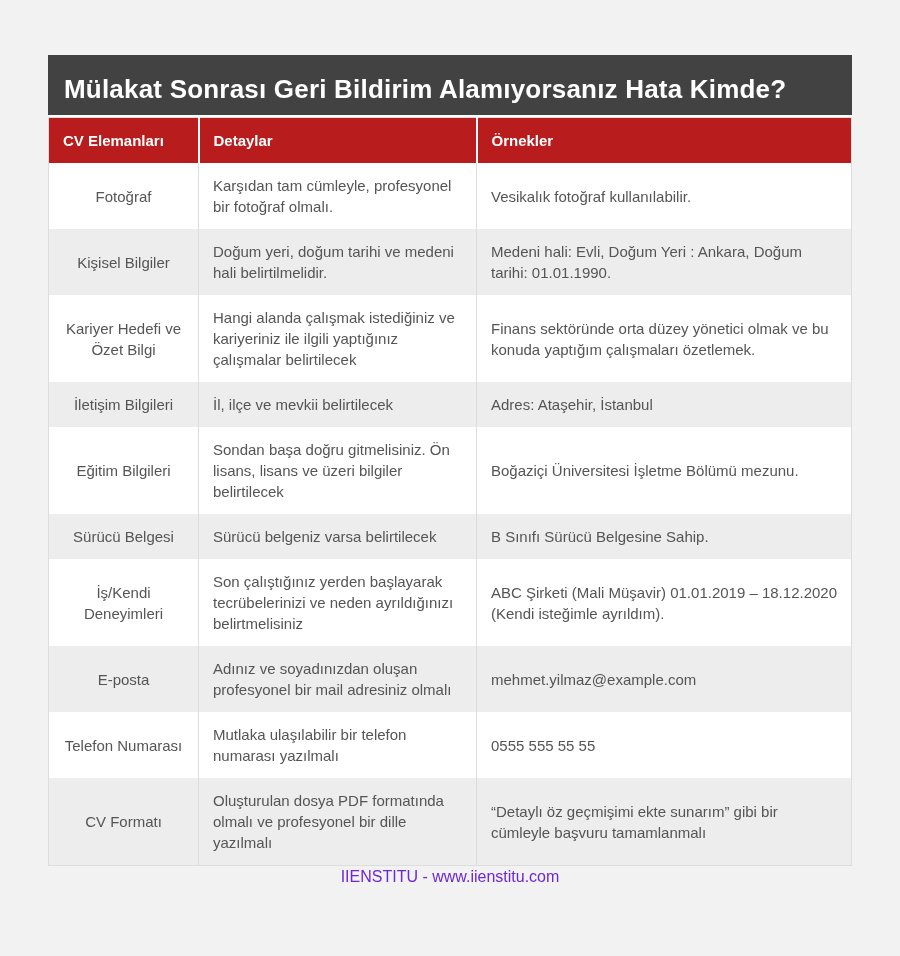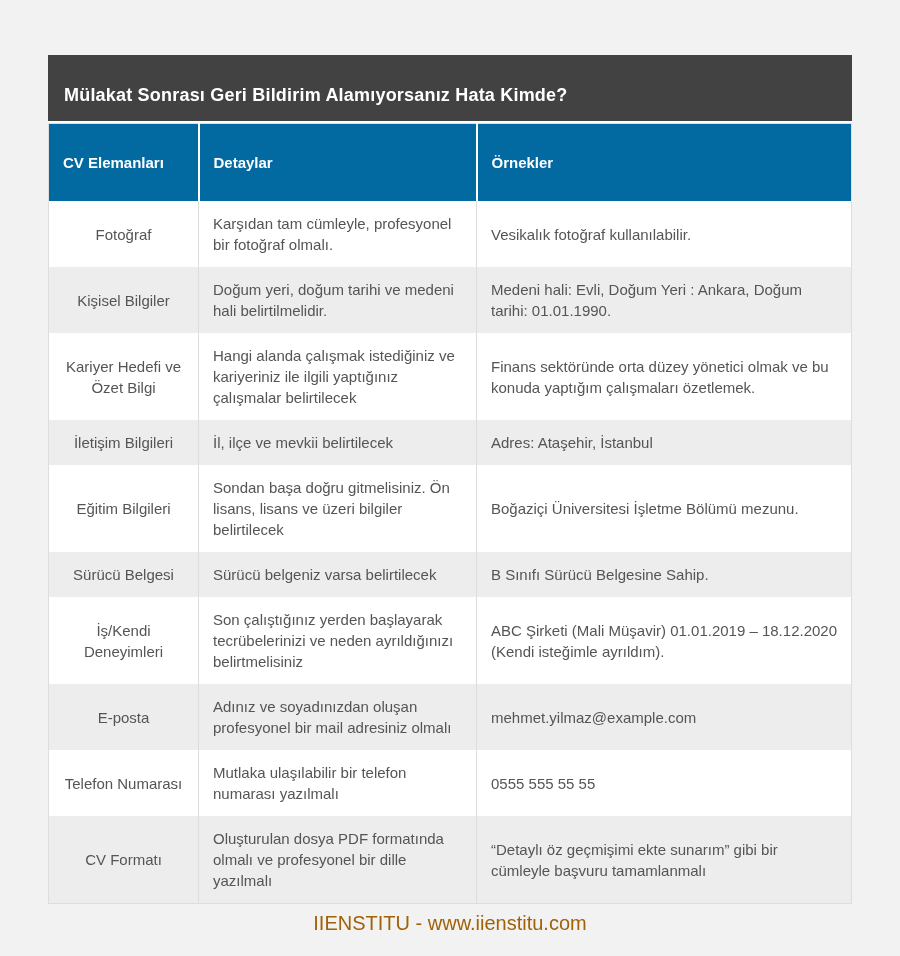--- a/index.html
+++ b/index.html
@@ -13,44 +13,44 @@
     font-family: "Liberation Sans", "DejaVu Sans", sans-serif;
     overflow: hidden;
   }
   .card {
     width: 804px;
     margin: 55px auto 0 auto;
   }
   .card-title {
     background: #424242;
     color: #ffffff;
-    font-size: 18px;
+    font-size: 26px;
     font-weight: bold;
-    padding: 28px 16px 13px 16px;
+    padding: 22px 16px 13px 16px;
     line-height: 25px;
     border-bottom: 2px solid #fdfdfd;
     letter-spacing: 0.2px;
   }
   table.cv-table {
     width: 100%;
     border-collapse: collapse;
     table-layout: fixed;
     font-size: 15px;
     color: #555555;
     border: 1px solid #dddddd;
     background: #ffffff;
   }
   table.cv-table col.c1 { width: 150px; }
   table.cv-table col.c2 { width: 278px; }
   table.cv-table thead th {
-    background: #0369a1;
+    background: #b91c1c;
     color: #ffffff;
     font-weight: bold;
     text-align: left;
-    padding: 28px 14px;
+    padding: 12px 14px;
     line-height: 21px;
     border-left: 2px solid #fdfdfd;
   }
   table.cv-table thead th:first-child {
     border-left: none;
   }
   table.cv-table tbody td {
     padding: 12px 14px;
     line-height: 21px;
     vertical-align: middle;
@@ -59,23 +59,23 @@
   }
   table.cv-table tbody td:first-child {
     border-left: none;
     text-align: center;
   }
   table.cv-table tbody tr:nth-child(even) {
     background: #ededed;
   }
   .footer {
     text-align: center;
-    color: #a16207;
-    font-size: 20px;
-    margin-top: 8px;
+    color: #6d28d9;
+    font-size: 16px;
+    margin-top: 0;
     line-height: 22px;
   }
 </style>
 </head>
 <body>
 
 <div class="card">
   <div class="card-title">Mülakat Sonrası Geri Bildirim Alamıyorsanız Hata Kimde?</div>
   <table class="cv-table">
     <colgroup>

